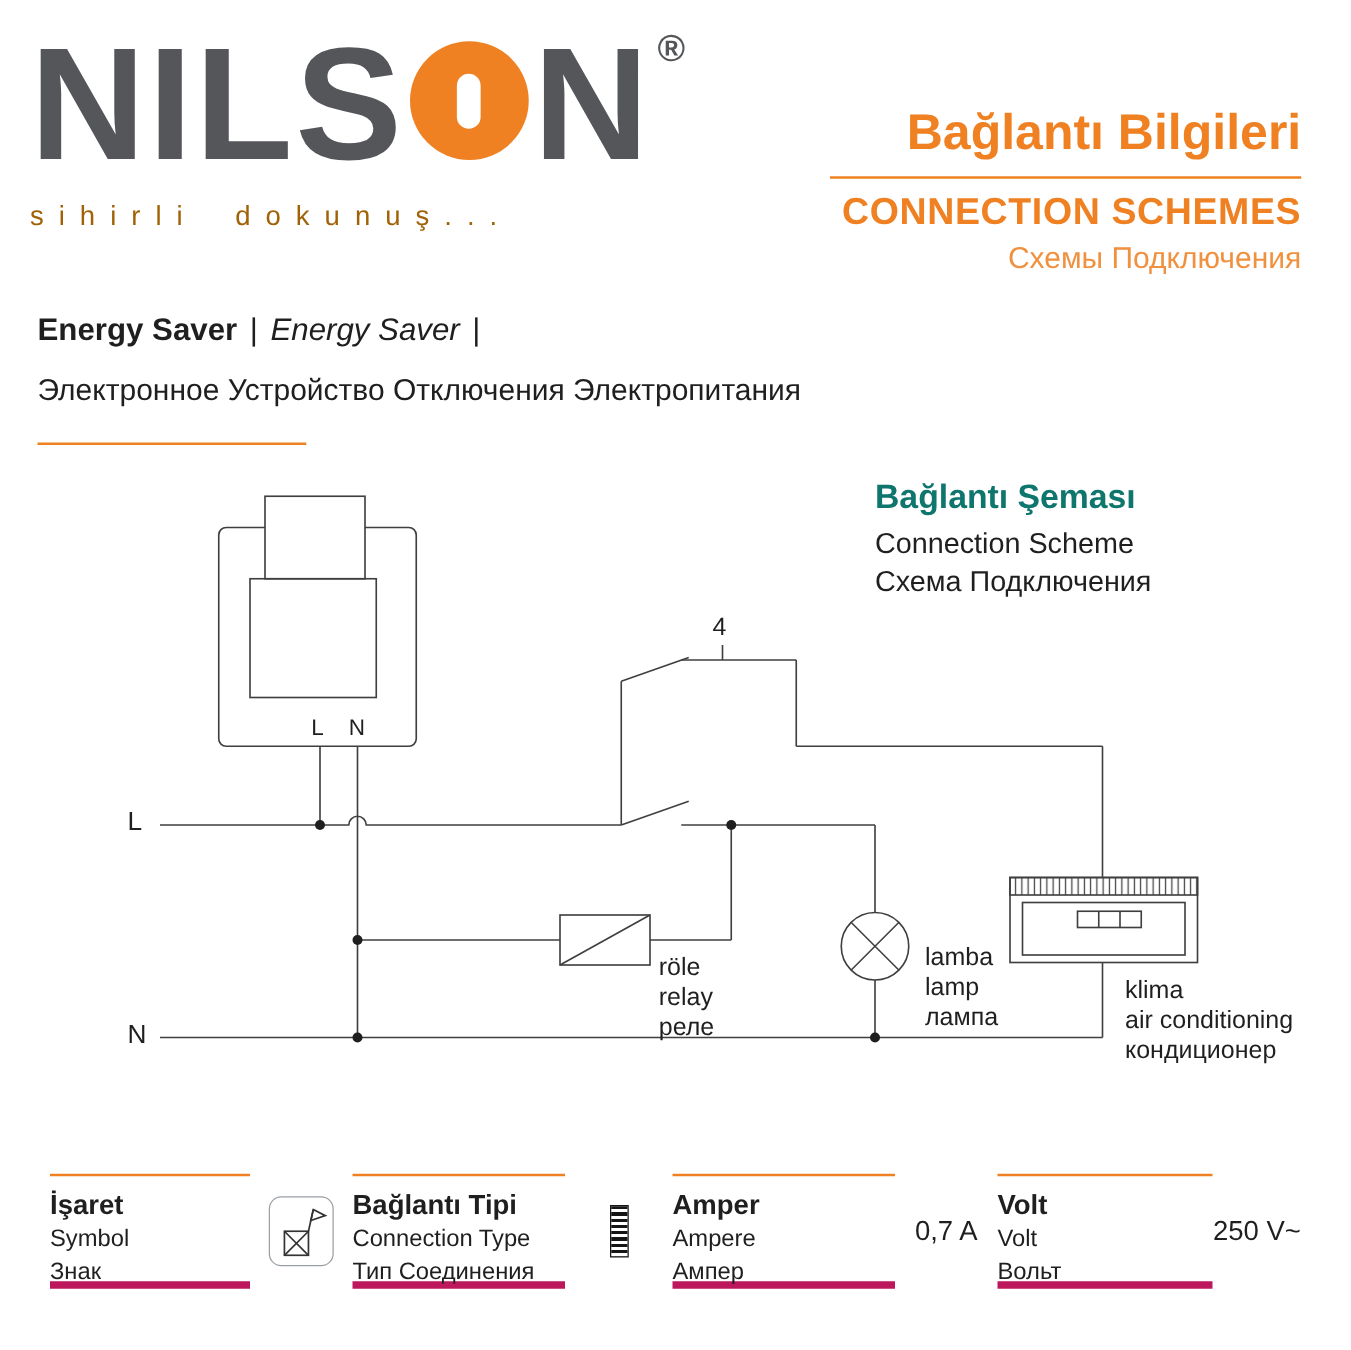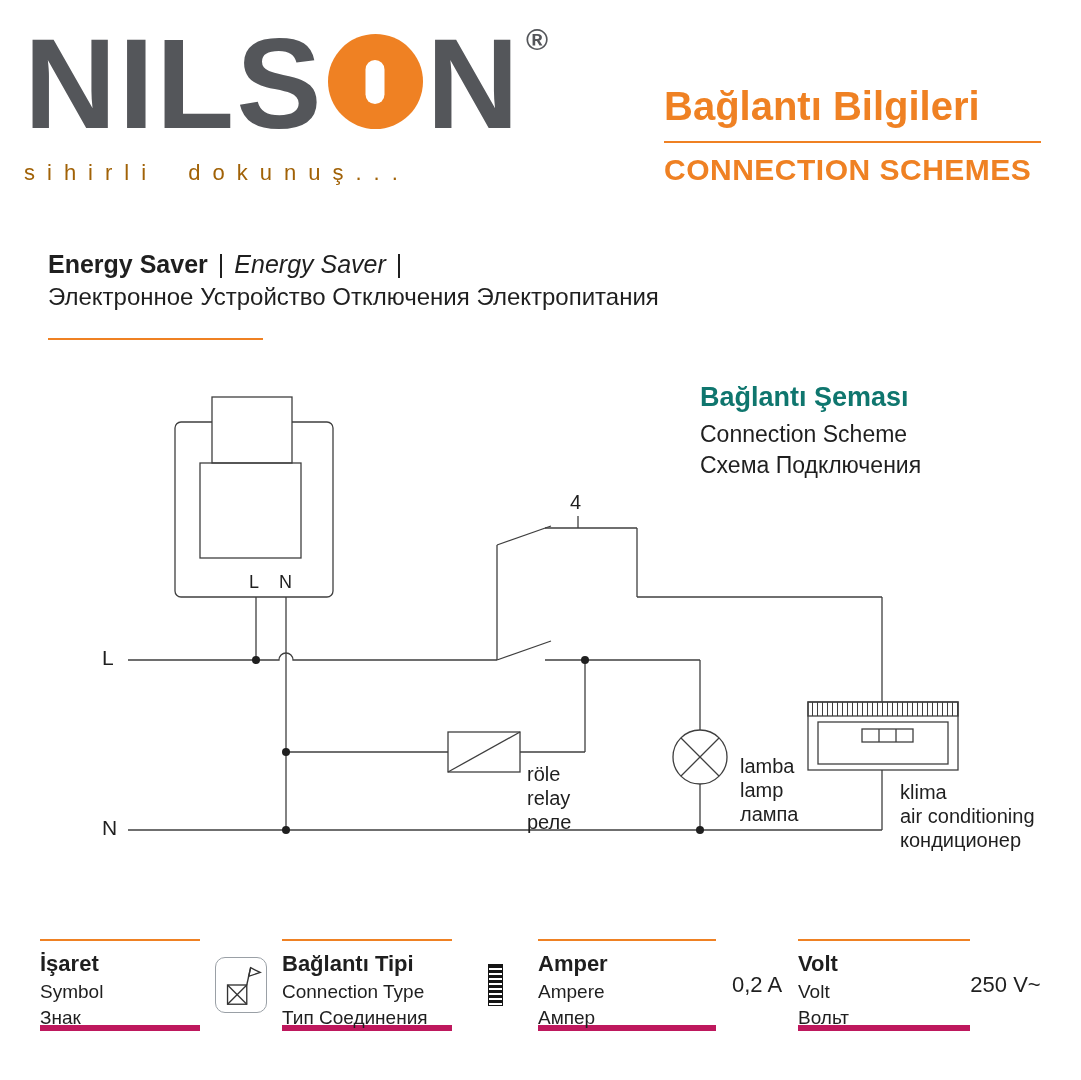--- a/index.html
+++ b/index.html
@@ -9,33 +9,33 @@
 
   
   .brand{position:absolute;left:24px;top:20px}
   .logo-row{font-size:128px;font-weight:bold;color:#54565a;line-height:1;letter-spacing:2px;white-space:nowrap}
   .logo-o{display:inline-block;width:95px;height:95px;border-radius:50%;background:#ef8123;position:relative;margin:0 4px;vertical-align:-1px}
   .logo-pill{position:absolute;left:50%;top:50%;transform:translate(-50%,-50%);width:19px;height:44px;border-radius:10px;background:#fff}
   .logo-reg{font-size:30px;vertical-align:78px;margin-left:5px;font-weight:bold}
   .tagline{margin-top:12px;font-size:22px;color:#a16207;letter-spacing:12px;word-spacing:12px}
 
   
-  .header-right{position:absolute;left:664px;top:84px;width:377px;}
+  .header-right{position:absolute;left:664px;top:84px;width:377px;text-align:right}
   .h-tr{font-size:40px;font-weight:bold;color:#ef8123;white-space:nowrap}
   .h-line{border-top:2px solid #ef8123;margin:12px 0 10px}
   .h-en{font-size:30px;font-weight:bold;color:#ef8123;letter-spacing:.5px;white-space:nowrap}
   .h-ru{font-size:24px;color:#f0913f;margin-top:6px;white-space:nowrap}
 
   
-  .product{position:absolute;left:48px;top:250px}
+  .product{position:absolute;left:30px;top:250px}
   .pname{font-size:25px;white-space:nowrap}
   .pn-bold{font-weight:bold}
   .pn-it{font-style:italic}
   .pn-sep{margin:0 10px}
-  .pru{font-size:24px;margin-top:4px;white-space:nowrap}
+  .pru{font-size:24px;margin-top:20px;white-space:nowrap}
   .prule{width:215px;border-top:2px solid #ef8123;margin-top:27px}
 
   
   .diagram{position:absolute;left:0;top:380px;width:1081px;height:548px}
   .diagram svg{position:absolute;left:0;top:0}
   .dg-title{position:absolute;left:700px;top:2px}
   .dgt1{font-size:27px;font-weight:bold;color:#0f766e}
   .dgt2{font-size:23px;margin-top:8px}
   .dgt3{font-size:23px;margin-top:4px}
   .dlab{position:absolute;font-size:20px;line-height:24px;white-space:nowrap;color:#1f1f1f}
@@ -61,20 +61,21 @@
     <div class="logo-row">
       <span>NILS</span><span class="logo-o"><span class="logo-pill"></span></span><span>N</span><span class="logo-reg">®</span>
     </div>
     <div class="tagline">sihirli dokunuş...</div>
   </div>
 
   <div class="header-right">
     <div class="h-tr">Bağlantı Bilgileri</div>
     <div class="h-line"></div>
     <div class="h-en">CONNECTION SCHEMES</div>
+    <div class="h-ru">Схемы Подключения</div>
   </div>
 
   <div class="product">
     <div class="pname">
       <span class="pn-bold">Energy Saver</span><span class="pn-sep">|</span><span class="pn-it">Energy Saver</span><span class="pn-sep">|</span>
     </div>
     <div class="pru">Электронное Устройство Отключения Электропитания</div>
     <div class="prule"></div>
   </div>
 
@@ -216,21 +217,21 @@
       <div class="screw"></div>
     </div>
 
     <div class="spec-text" style="width:178px">
       <div class="spec-title">Amper</div>
       <div class="spec-sub">Ampere</div>
       <div class="spec-sub">Ампер</div>
     </div>
 
     <div class="spec-cell" style="width:82px">
-      <span class="spec-value">0,2 A</span>
+      <span class="spec-value">0,7 A</span>
     </div>
 
     <div class="spec-text" style="width:172px">
       <div class="spec-title">Volt</div>
       <div class="spec-sub">Volt</div>
       <div class="spec-sub">Вольт</div>
     </div>
 
     <div class="spec-cell" style="width:71px">
       <span class="spec-value">250 V~</span>

